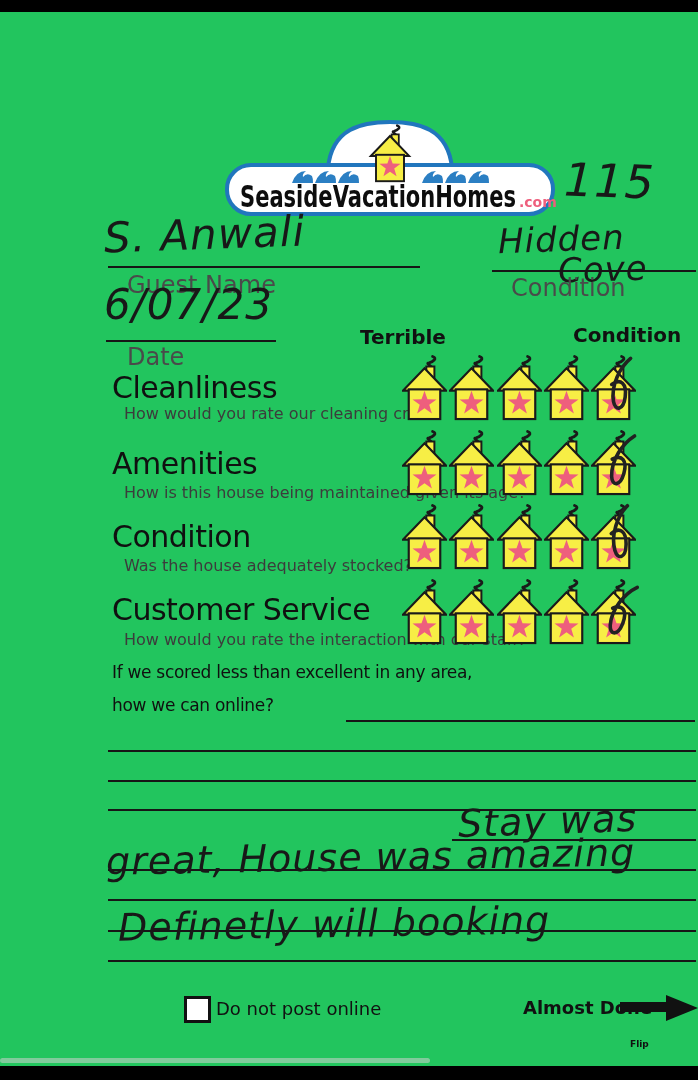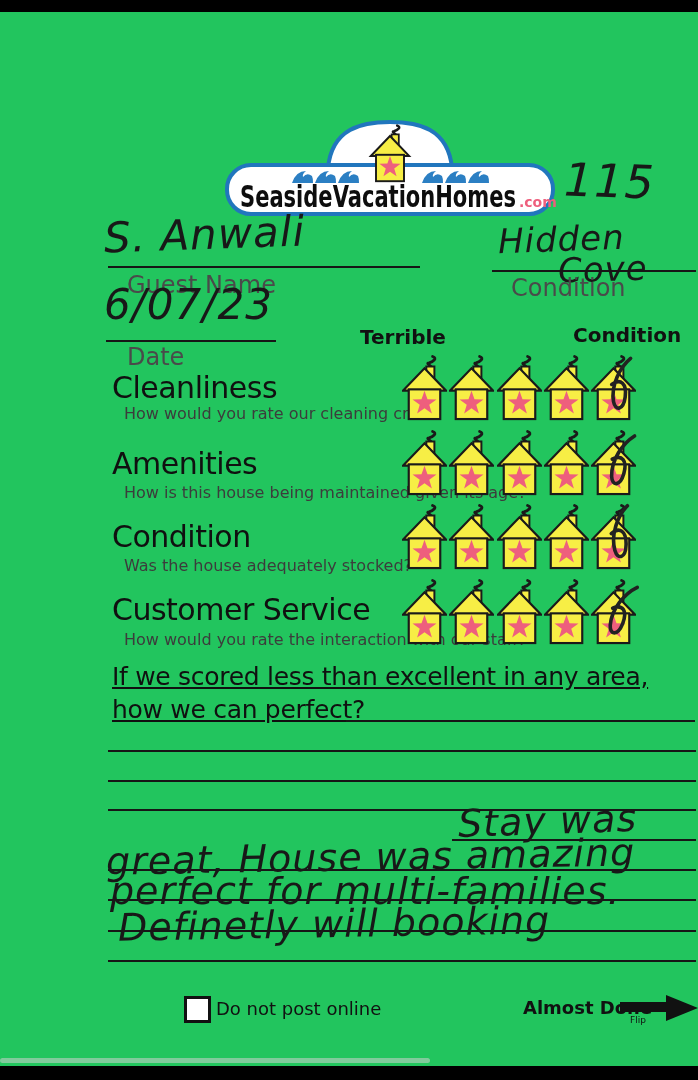--- a/index.html
+++ b/index.html
@@ -16,24 +16,24 @@
     font-family:"DejaVu Sans",sans-serif;font-style:italic;color:#181818;
     white-space:nowrap;letter-spacing:1px;line-height:1;
   }
   .writeline{position:absolute;border-top:2px solid #161616;height:0;}
   .fieldlabel{position:absolute;font-size:24px;color:#4a4a4a;white-space:nowrap;margin-left:17px;}
   .scalelabel{position:absolute;font-size:20px;font-weight:600;color:#111;white-space:nowrap;}
   .rating-title{position:absolute;font-size:30px;color:#101010;white-space:nowrap;letter-spacing:-0.5px;}
   .rating-question{position:absolute;font-size:16px;color:#3c3c3c;white-space:nowrap;}
   .house{position:absolute;width:45px;height:72px;}
   .checkmark{position:absolute;width:45px;height:72px;}
-  .prompt{position:absolute;font-size:25px;color:#101010;white-space:nowrap;letter-spacing:-0.3px;text-decoration:underline;}
+  .prompt{position:absolute;font-size:17px;color:#101010;white-space:nowrap;letter-spacing:-0.3px;}
   .checkbox{position:absolute;width:21px;height:21px;border:3px solid #111;background:#fff;}
   .footer-text{position:absolute;font-size:18px;font-weight:600;color:#111;white-space:nowrap;}
-  .flip-label{position:absolute;font-size:9px;font-weight:normal;color:#111;}
+  .flip-label{position:absolute;font-size:9px;font-weight:bold;color:#111;margin-top:24px;}
   svg{display:block;}
 </style>
 </head>
 <body>
 
 <div class="screen">
 
   <svg width="0" height="0" style="position:absolute">
     <defs>
       <g id="house-icon">
@@ -177,35 +177,34 @@
       </svg>
     <svg class="house" style="left:591px;top:576px" viewBox="0 0 50 74">
         <use href="#house-icon"></use>
       </svg>
     <svg class="checkmark" style="left:591px;top:576px;transform:rotate(14deg)" viewBox="0 0 50 74">
         <use href="#check-icon"></use>
       </svg>
   </div>
 
   <div class="prompt" style="left:112px;top:662px">If we scored less than excellent in any area,</div>
-  <div class="prompt" style="left:112px;top:695px">how we can perfect?</div>
+  <div class="prompt" style="left:112px;top:695px">how we can online?</div>
   <div class="writeline" style="left:346px;top:720px;width:349px"></div>
   <div class="writeline" style="left:108px;top:750px;width:588px"></div>
   <div class="writeline" style="left:108px;top:780px;width:588px"></div>
   <div class="writeline" style="left:108px;top:809px;width:588px"></div>
 
   <div class="writeline" style="left:452px;top:839px;width:244px"></div>
   <div class="writeline" style="left:108px;top:869px;width:588px"></div>
   <div class="writeline" style="left:108px;top:899px;width:588px"></div>
   <div class="writeline" style="left:108px;top:930px;width:588px"></div>
   <div class="writeline" style="left:108px;top:960px;width:588px"></div>
 
   <div class="abs hand" style="left:458px;top:802px;font-size:38px;transform:rotate(-2deg)">Stay was</div>
   <div class="abs hand" style="left:106px;top:838px;font-size:38px;transform:rotate(-1deg)">great, House was amazing</div>
-  <div class="abs hand" style="left:110px;top:872px;font-size:38px">perfect for multi-families.</div>
   <div class="abs hand" style="left:118px;top:905px;font-size:38px;transform:rotate(-1deg)">Definetly will booking</div>
 
   <div class="checkbox" style="left:184px;top:996px"></div>
   <div class="footer-text" style="left:216px;top:998px;font-weight:500">Do not post online</div>
   <div class="footer-text" style="left:523px;top:997px">Almost Done</div>
   <svg class="abs" style="left:620px;top:995px" width="78" height="26" viewBox="0 0 78 26">
     <polygon points="0,7 46,7 46,0 78,13 46,26 46,17 0,17" fill="#111"></polygon>
   </svg>
   <div class="flip-label" style="left:630px;top:1015px">Flip</div>
 

